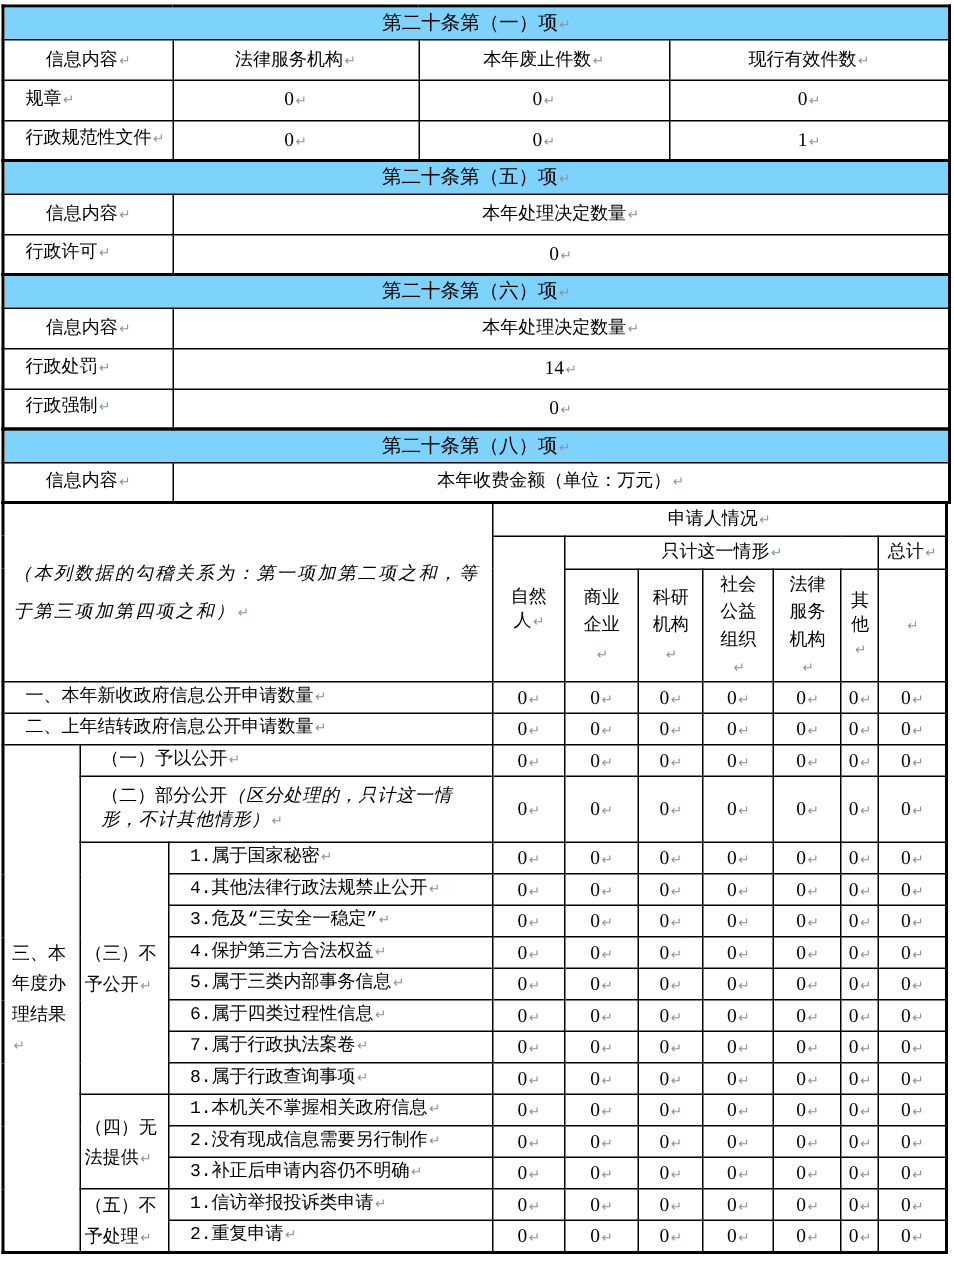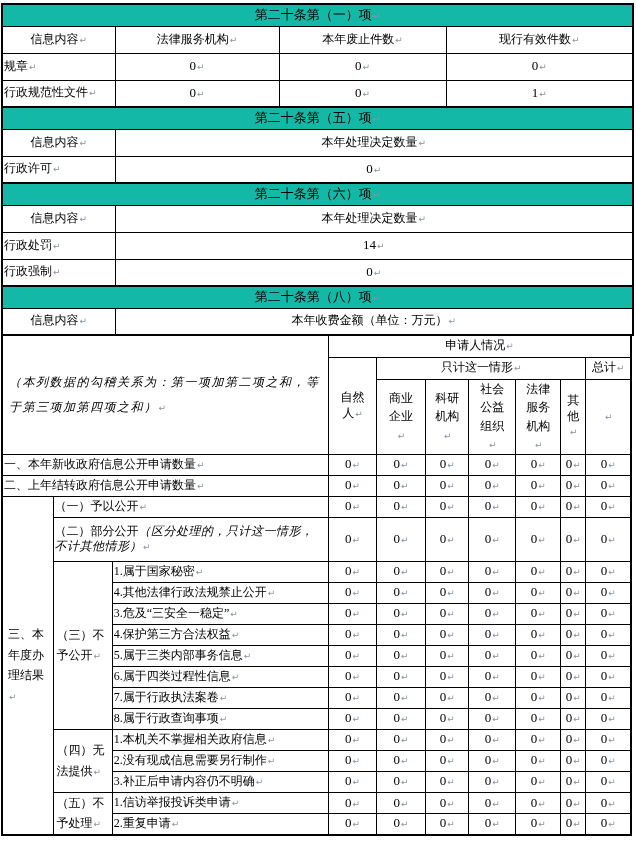--- a/index.html
+++ b/index.html
@@ -7,25 +7,25 @@
        font-family:"Liberation Serif","DejaVu Serif",serif;color:#000;}
   .wrap{padding:3px 0 0 1px;}
   table{border-collapse:collapse;table-layout:fixed;width:631px;
         border:2px solid #000;}
   table + table{margin-top:-2px;}
   td{border:1px solid #000;font-size:12px;line-height:1.3;padding:0 2px;
      overflow:hidden;vertical-align:middle;}
   
   .pm::after{content:"↵";color:#8793a6;font-size:9px;margin-left:1px;
              font-family:"DejaVu Sans",sans-serif;}
-  .band td{background:#14b8a6;text-align:center;font-size:13px;}
+  .band td{background:#7dd3fc;text-align:center;font-size:13px;}
   .band{height:22px;}
   .hrow{height:27px;}
   .hdr{text-align:center;}
-  .lbl{text-align:left;padding-left:1px;}
+  .lbl{text-align:left;padding-left:14px;font-family:Liberation Mono, monospace;}
   .v{text-align:center;font-size:13px;}
   .center{text-align:center;}
   
   .bh1{height:22px;} .bh2{height:22px;} .bh3{height:56px;}
   .br{height:21px;} .br2{height:44px;margin-top:32px;}
   .note-cell{font-style:italic;font-size:12px;letter-spacing:1.5px;
              line-height:2.1;padding:2px 6px;vertical-align:middle;}
   .note{font-style:italic;letter-spacing:0.5px;}
   .vlabel{vertical-align:middle;text-align:left;padding:0 5px;line-height:1.7;}
   .sublabel{vertical-align:middle;text-align:left;padding:0 3px;line-height:1.7;}

